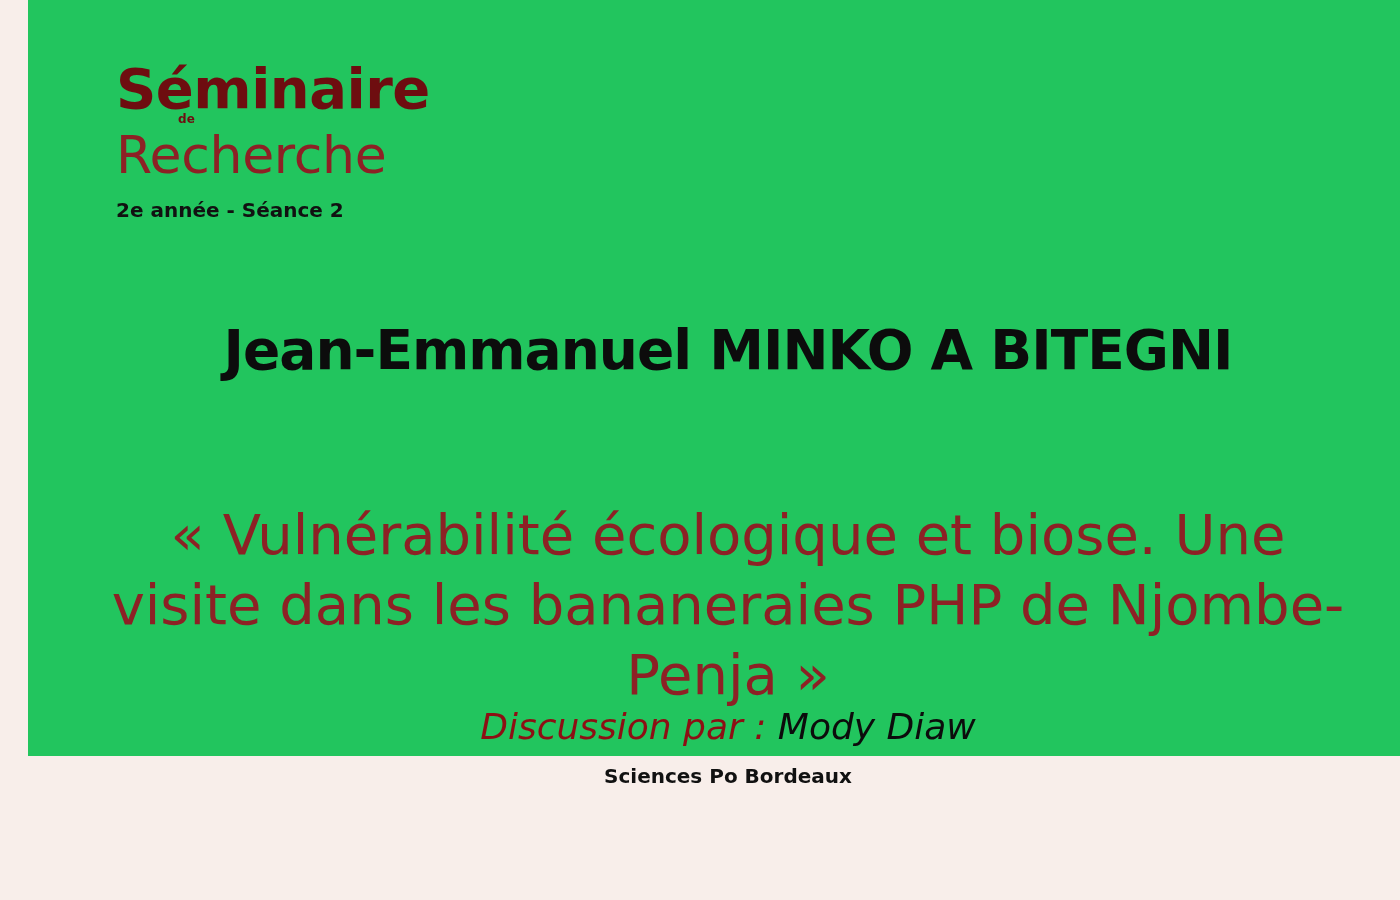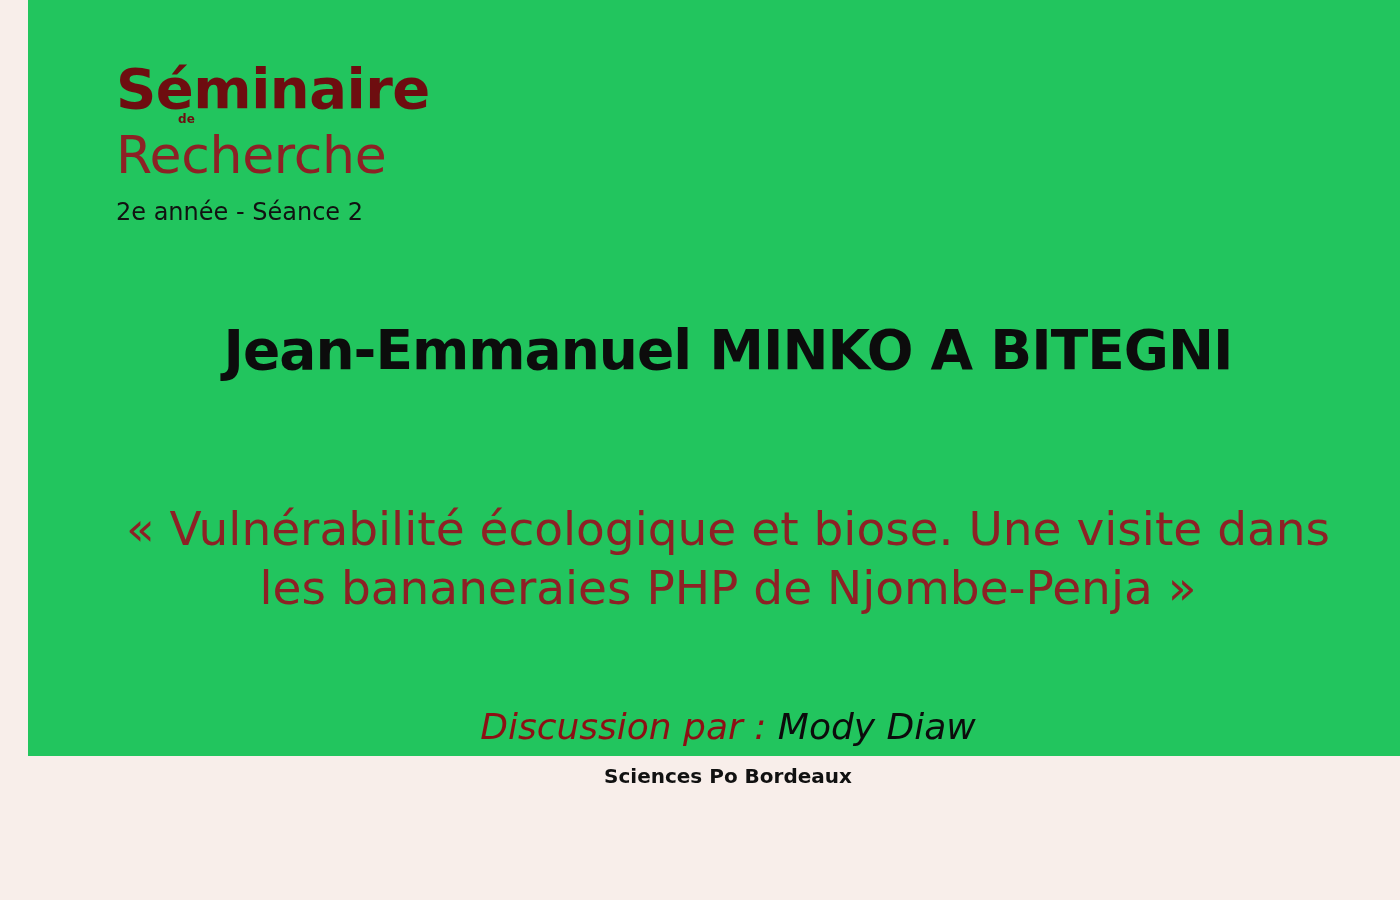--- a/index.html
+++ b/index.html
@@ -59,22 +59,22 @@
     font-family: "DejaVu Sans", sans-serif;
     font-weight: 400;
     font-size: 52px;
     color: #8d2125;
     letter-spacing: -0.3px;
     line-height: 1.1;
   }
   .seance {
     margin: 14px 0 0 0;
     font-family: "DejaVu Sans", sans-serif;
-    font-weight: 400;
-    font-size: 24px;
+    font-weight: 700;
+    font-size: 20px;
     color: #111111;
     letter-spacing: 0px;
   }
 
   
   .speaker-block {
     position: absolute;
     left: 0;
     right: 0;
     top: 320px;
@@ -100,21 +100,21 @@
   
   .talk-title {
     position: absolute;
     left: 70px;
     right: 70px;
     top: 500px;
     margin: 0;
     text-align: center;
     font-family: "DejaVu Sans", sans-serif;
     font-weight: 400;
-    font-size: 47px;
+    font-size: 56px;
     line-height: 1.25;
     color: #8d2125;
   }
 
   
   .discussion-block {
     position: absolute;
     left: 0;
     right: 0;
     top: 705px;

